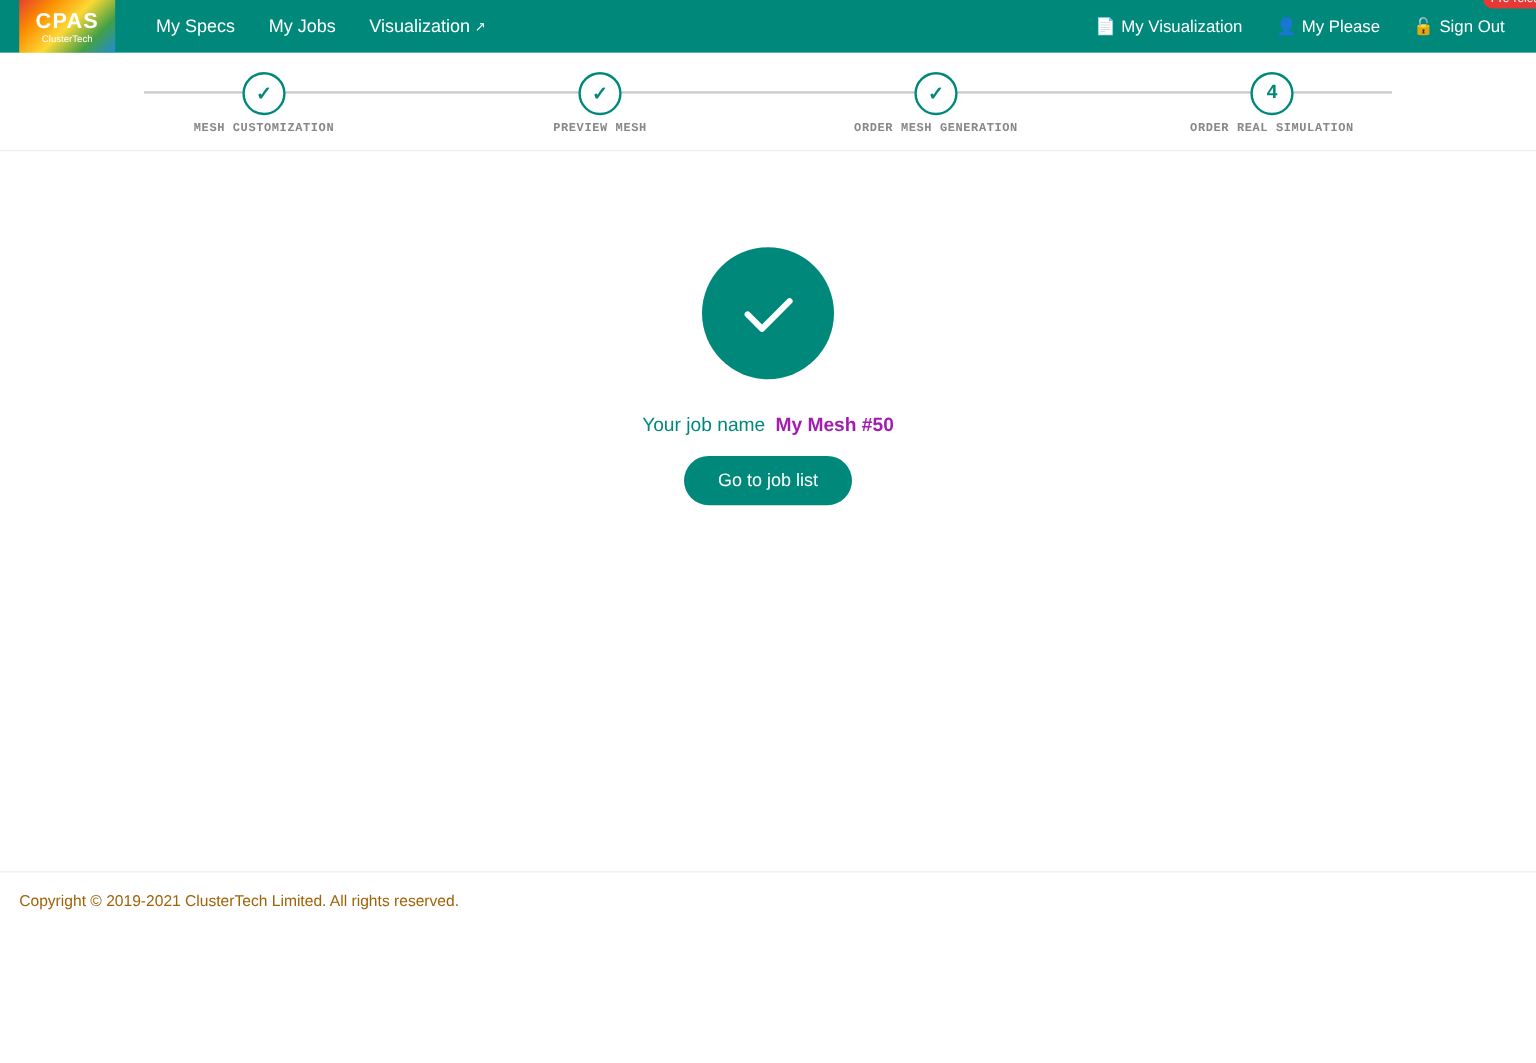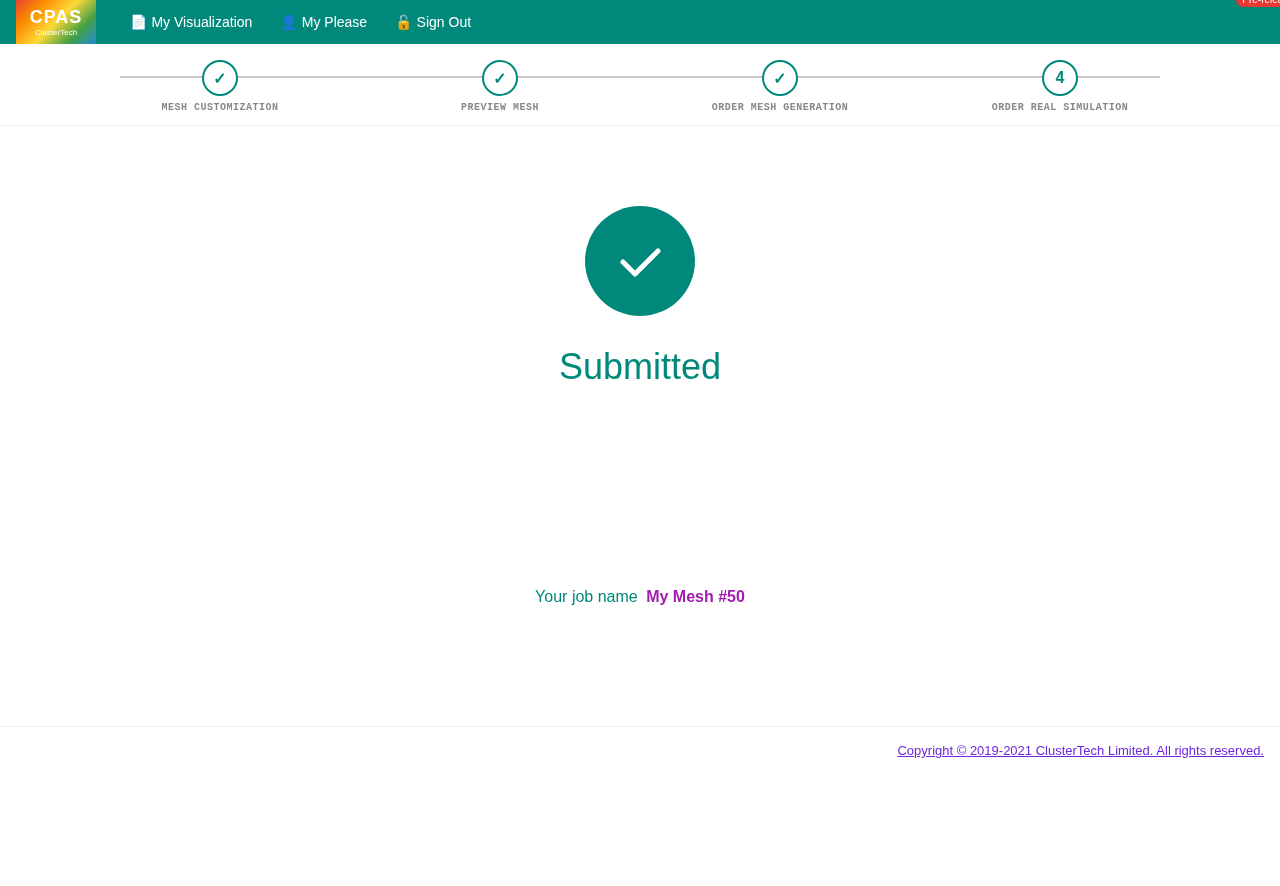--- a/index.html
+++ b/index.html
@@ -194,40 +194,47 @@
       border: none;
       border-radius: 24px;
       padding: 12px 28px;
       font-size: 15px;
       cursor: pointer;
       text-decoration: none;
     }
 
     
     footer {
-      text-align: right;
+      text-align: left;
       padding: 16px;
       font-size: 13px;
-      color: #6d28d9;
+      color: #a16207;
       border-top: 1px solid #eee;
       margin-top: auto;
-      text-decoration: underline;
     }
   </style>
 </head>
 <body>
 
 <nav>
   <div class="nav-logo">
     <div class="logo-box">
       <span class="logo-text-cpas">CPAS</span>
       <span class="logo-text-sub">ClusterTech</span>
     </div>
     <span class="pre-release-badge">Pre-release</span>
   </div>
+  <div class="nav-links">
+    <a class="nav-link">My Specs</a>
+    <a class="nav-link">My Jobs</a>
+    <a class="nav-link">
+      <span>Visualization</span>
+      <span class="external-icon">↗</span>
+    </a>
+  </div>
   <div class="nav-right">
     <a class="nav-link">
       <span>📄</span>
       <span>My Visualization</span>
     </a>
     <a class="nav-link">
       <span>👤</span>
       <span>My Please</span>
     </a>
     <a class="nav-link">
@@ -255,25 +262,25 @@
     <span class="step-label">ORDER REAL SIMULATION</span>
   </div>
 </div>
 
 <div class="main-content">
   <div class="success-icon">
     <svg viewBox="0 0 55 55" fill="none" xmlns="http://www.w3.org/2000/svg">
       <path d="M10 28L22 40L45 17" stroke="white" stroke-width="5" stroke-linecap="round" stroke-linejoin="round"></path>
     </svg>
   </div>
-  <h1 class="submitted-title">Submitted</h1>
 
   <div class="job-info">
     <span class="job-name-label">Your job name</span>
     <span class="job-name-value">My Mesh #50</span>
   </div>
 
 
+  <button class="btn-job-list">Go to job list</button>
 </div>
 
 <footer>
   <span>Copyright © 2019-2021 ClusterTech Limited. All rights reserved.</span>
 </footer>
 
 </body></html>

